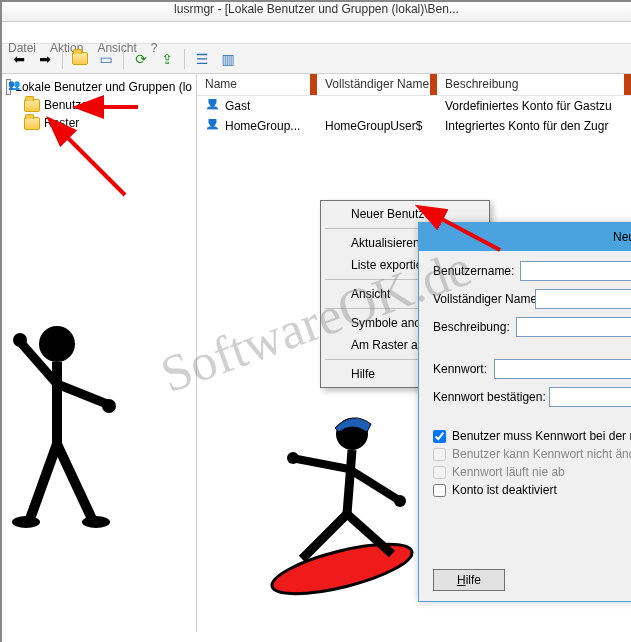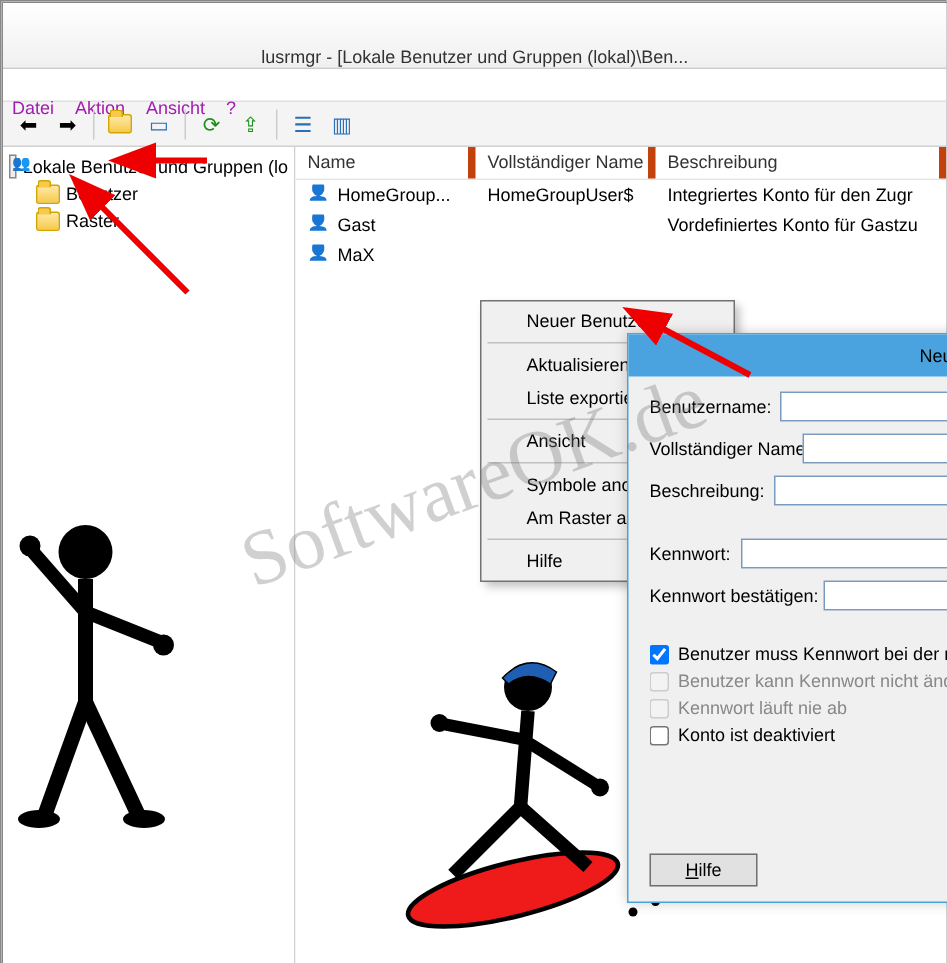--- a/index.html
+++ b/index.html
@@ -1,33 +1,33 @@
 <!DOCTYPE html>
 <html><head>
 <meta charset="utf-8">
 <style>
 * { box-sizing: border-box; margin: 0; padding: 0; font-family: "Segoe UI", Tahoma, sans-serif; font-size: 12px; }
 html, body { width: 631px; height: 642px; overflow: hidden; background: #fff; border: 1px solid #888; }
-.titlebar { height: 44px; background: linear-gradient(#fff, #f0f0f0); border-bottom: 1px solid #ccc; display: flex; align-items: flex-end; justify-content: center; color: #333; position: relative; }
+.titlebar { height: 20px; background: linear-gradient(#fff, #f0f0f0); border-bottom: 1px solid #ccc; display: flex; align-items: flex-start; justify-content: center; color: #333; position: relative; }
 .menubar { height: 22px; background: #fff; border-bottom: 1px solid #e0e0e0; display: flex; align-items: center; padding: 0 6px; gap: 14px; }
-.menubar span { color: #a21caf; cursor: default; margin-top: 30px; }
+.menubar span { color: #737373; cursor: default; margin-top: 30px; }
 .toolbar { height: 30px; background: #f4f4f4; border-bottom: 1px solid #d0d0d0; display: flex; align-items: center; padding: 0 6px; gap: 4px; }
 .tbtn { width: 22px; height: 22px; border: 1px solid transparent; display: flex; align-items: center; justify-content: center; font-size: 14px; }
 .tsep { width: 1px; height: 20px; background: #ccc; margin: 0 2px; }
 .body { display: flex; height: calc(642px - 30px - 22px - 30px - 2px); }
 .tree { width: 195px; border-right: 1px solid #d0d0d0; padding: 4px 2px; background: #fff; position: relative; }
 .tree-row { display: flex; align-items: center; height: 18px; padding: 0 2px; gap: 4px; white-space: nowrap; }
 .tree-row.child { padding-left: 20px; }
 .folder-icon { width: 16px; height: 13px; background: linear-gradient(#ffe9a8,#f7ca4d); border: 1px solid #d4a500; border-radius: 2px; position: relative; }
 .folder-icon::before { content:""; position:absolute; top:-4px; left:0; width:7px; height:4px; background:#f7ca4d; border:1px solid #d4a500; border-bottom:none; border-radius:2px 2px 0 0; }
 .root-icon { width:16px; height:16px; background:#eee; border:1px solid #888; position:relative; }
 .root-icon::after { content:"👥"; font-size:10px; position:absolute; top:-1px; left:1px; }
 .listpane { flex: 1; position: relative; background: #fff; overflow: hidden; }
 .listheader { display: flex; height: 22px; border-bottom: 1px solid #e5e5e5; }
-.listheader > div { padding: 3px 8px; border-right: 5px solid #c2410c; color: #333; white-space: nowrap; overflow: hidden; }
+.listheader > div { padding: 3px 8px; border-right: 7px solid #c2410c; color: #333; white-space: nowrap; overflow: hidden; }
 .col-name { width: 120px; } .col-full { width: 120px; } .col-desc { flex: 1; }
 .listbody { }
 .listrow { display: flex; height: 20px; align-items: center; }
 .listrow > div { padding: 0 8px; white-space: nowrap; overflow: hidden; }
 .user-icon { width:16px; height:14px; display:inline-block; margin-right:4px; vertical-align:-3px; position:relative; }
 .user-icon::before { content:"👤"; font-size:12px; position:absolute; top:-3px; left:0; }
 .ctxmenu { position: absolute; top: 200px; left: 320px; width: 170px; background: #f0f0f0; border: 1px solid #737373; box-shadow: 3px 3px 6px rgba(0,0,0,.25); padding: 2px; }
 .ctxmenu .mi { height: 22px; display: flex; align-items: center; padding: 0 20px 0 28px; color: #000; white-space: nowrap; position: relative; }
 .ctxmenu .msep { height: 1px; background: #c0c0c0; margin: 3px 2px; }
 .ctxmenu .arrow::after { content:"▶"; font-size:9px; position:absolute; right:6px; color:#333; }
@@ -109,33 +109,28 @@
   </div>
 
   <div class="listpane">
     <div class="listheader">
       <div class="col-name">Name</div>
       <div class="col-full">Vollständiger Name</div>
       <div class="col-desc">Beschreibung</div>
     </div>
     <div class="listbody">
       <div class="listrow">
-        <div class="col-name"><span class="user-icon"></span><span>HomeGroup...</span></div>
-        <div class="col-full">HomeGroupUser$</div>
-        <div class="col-desc">Integriertes Konto für den Zugr</div>
-      </div>
-      <div class="listrow">
         <div class="col-name"><span class="user-icon"></span><span>Gast</span></div>
         <div class="col-full"></div>
         <div class="col-desc">Vordefiniertes Konto für Gastzu</div>
       </div>
       <div class="listrow">
-        <div class="col-name"><span class="user-icon"></span><span>MaX</span></div>
-        <div class="col-full"></div>
-        <div class="col-desc"></div>
+        <div class="col-name"><span class="user-icon"></span><span>HomeGroup...</span></div>
+        <div class="col-full">HomeGroupUser$</div>
+        <div class="col-desc">Integriertes Konto für den Zugr</div>
       </div>
     </div>
 
     <div class="stick" style="top:330px; left:60px;">
       <svg width="200" height="200">
         <ellipse cx="85" cy="165" rx="72" ry="18" fill="#ef1a1a" stroke="#000" stroke-width="3" transform="rotate(-14 85 165)"></ellipse>
         <circle cx="95" cy="30" r="16" fill="#000"></circle>
         <path d="M78 24 Q95 6 114 20 L110 28 Q95 18 82 28 Z" fill="#1e5fb4" stroke="#000" stroke-width="1"></path>
         <path d="M95 46 L90 110" stroke="#000" stroke-width="9"></path>
         <path d="M92 65 L40 55" stroke="#000" stroke-width="8"></path>

